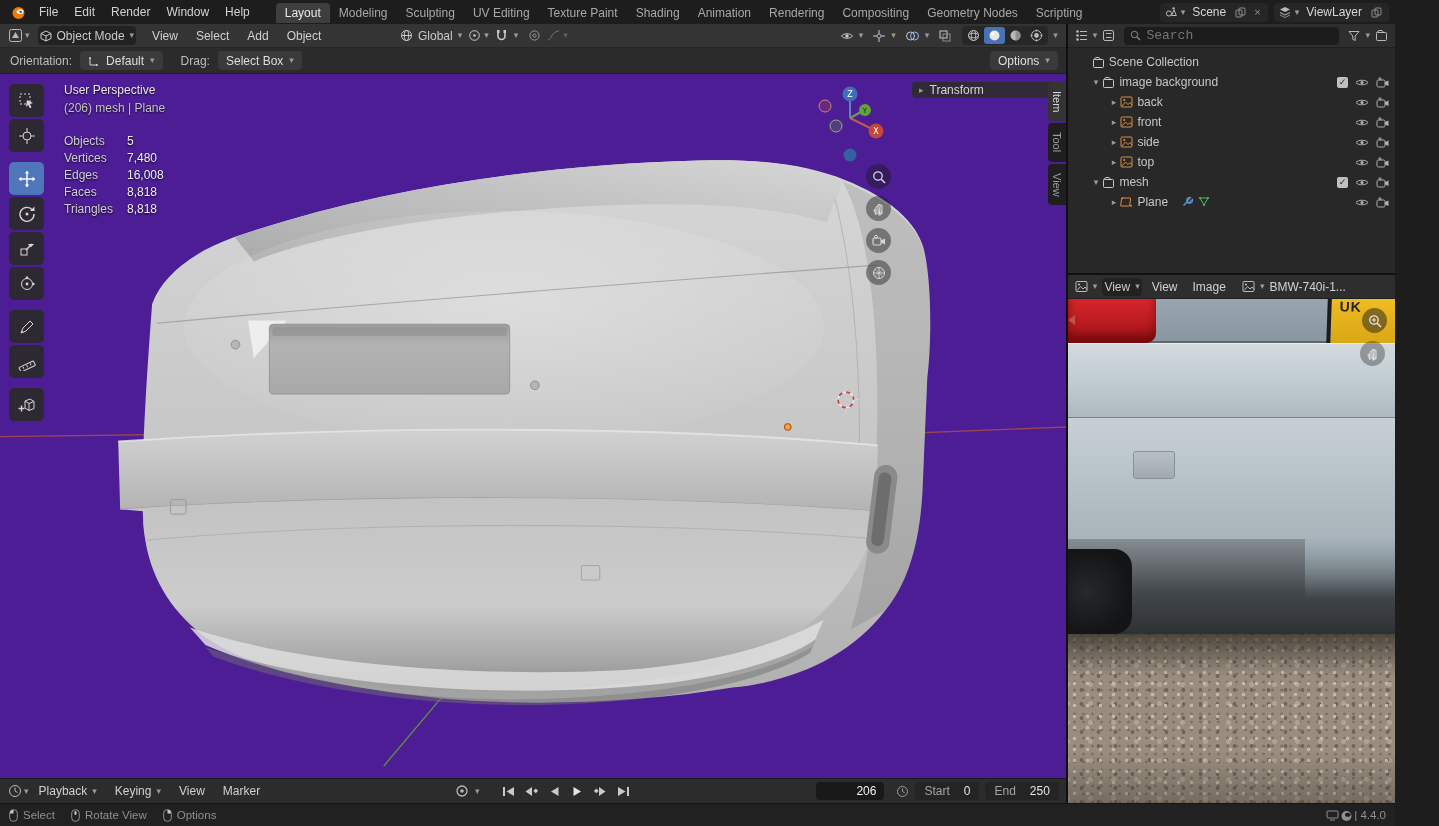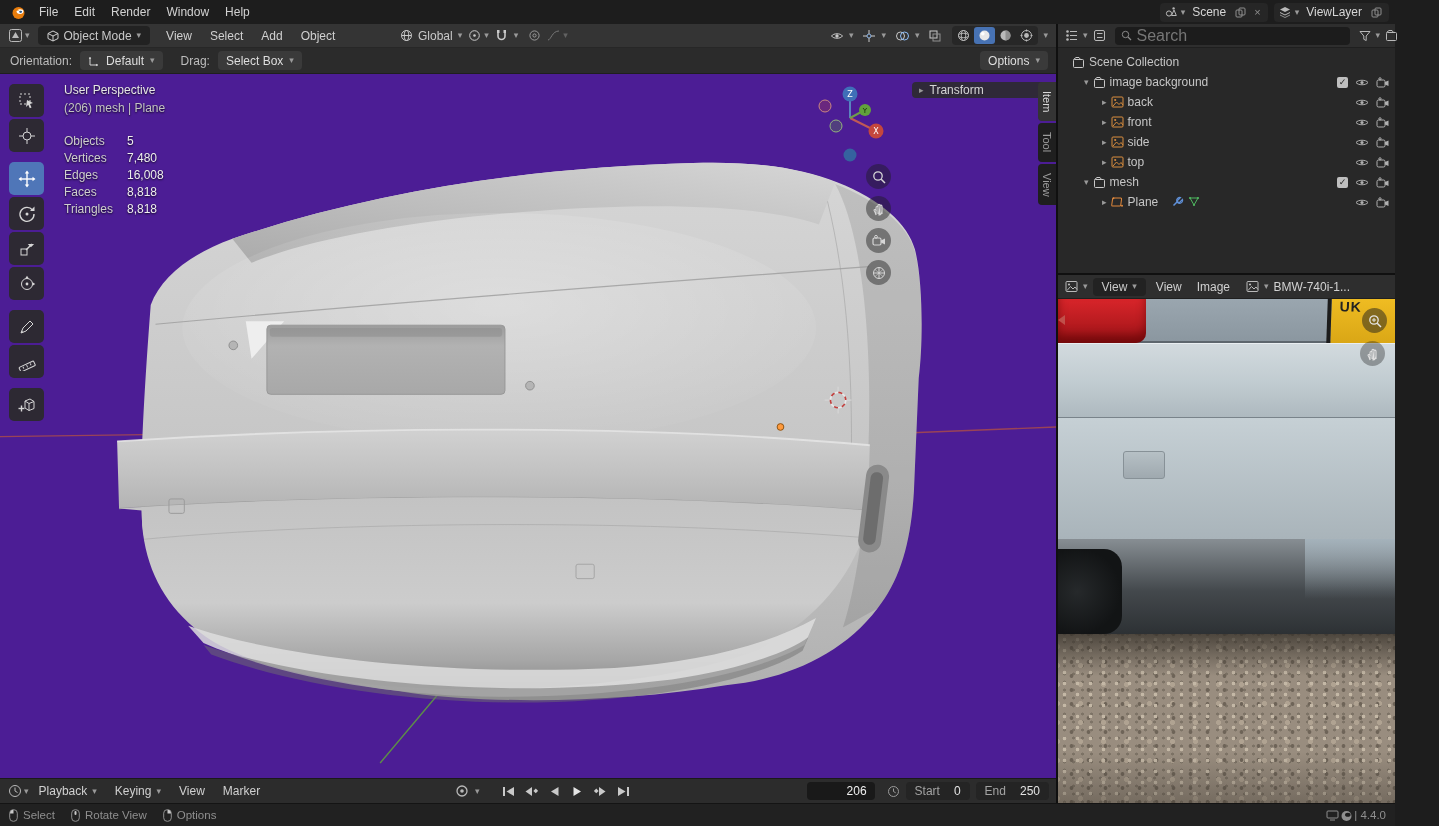--- a/index.html
+++ b/index.html
@@ -22,21 +22,21 @@
 .id-selector .name{color:#d6d6d6;padding:0 3px}
 .mini-btn{color:#8f8f8f;font-size:11px;padding:0 2px}
 
 
 .main{flex:1;display:flex;min-height:0}
 .left-col{width:1100px;display:flex;flex-direction:column;border-right:2px solid #101010}
 .right-col{width:337px;display:flex;flex-direction:column}
 
 
 .vp-header{height:24px;background:#343434;display:flex;align-items:center;padding:0 8px;gap:2px;position:relative;border-bottom:1px solid #272727}
-.pill{display:flex;align-items:center;gap:5px;background:#222222;border-radius:4px;height:19px;padding:0 9px}
+.pill{display:flex;align-items:center;gap:5px;background:#222222;border-radius:4px;height:19px;padding:0 2px}
 .hmenu{padding:0 8px;color:#d0d0d0}
 .vph-center{position:absolute;left:400px;display:flex;align-items:center;gap:6px}
 .vph-right{position:absolute;right:8px;display:flex;align-items:center;gap:5px}
 .shade-group{display:flex;align-items:center;background:#272727;border-radius:4px;padding:1px}
 .shade-btn{width:21px;height:17px;display:flex;align-items:center;justify-content:center;border-radius:3px}
 .shade-btn.active{background:#4772b3}
 .tool-settings{height:26px;background:#2b2b2b;display:flex;align-items:center;padding:0 10px;gap:8px;position:relative;border-bottom:1px solid #1f1f1f}
 .dd-field{display:flex;align-items:center;gap:6px;background:#3a3a3a;border-radius:4px;height:19px;padding:0 8px;color:#dedede}
 .ts-label{color:#bdbdbd}
 .options-btn{position:absolute;right:8px}
@@ -60,24 +60,24 @@
 .transform-hdr{position:absolute;left:912px;top:8px;width:162px;height:16px;background:rgba(43,43,43,.88);border-radius:4px;display:flex;align-items:center;padding:0 7px;gap:6px;color:#d6d6d6}
 .grip{width:15px;height:8px;margin-left:auto;background-image:radial-gradient(#8a8a8a 1px,transparent 1.3px);background-size:4px 4px}
 .side-tabs{position:absolute;right:0;top:8px;display:flex;flex-direction:column;gap:2px}
 .side-tab{writing-mode:vertical-rl;background:#1f1f1f;color:#9c9c9c;padding:9px 3px;font-size:11px;border-radius:4px 0 0 4px;text-align:center}
 .side-tab.active{background:#343434;color:#dadada}
 
 
 .outliner{height:251px;background:#282828;display:flex;flex-direction:column;border-bottom:2px solid #101010}
 .panel-hdr{height:24px;background:#2e2e2e;display:flex;align-items:center;padding:0 7px;gap:5px;border-bottom:1px solid #1f1f1f;flex:0 0 auto}
 .search-box{flex:1;display:flex;align-items:center;gap:5px;background:#1c1c1c;border-radius:4px;height:18px;padding:0 6px;margin:0 4px}
-.search-box input{flex:1;background:transparent;border:none;outline:none;color:#8b5cf6;font-family:Liberation Sans, sans-serif;font-size:16px;min-width:0}
+.search-box input{flex:1;background:transparent;border:none;outline:none;color:#8b5cf6;font-family:Liberation Mono, monospace;font-size:13px;min-width:0}
 .search-box input::placeholder{color:#767676}
 .ol-body{padding:4px 0;overflow:hidden}
-.ol-row{height:20px;display:flex;align-items:center;gap:4px;padding-left:14px;position:relative}
+.ol-row{height:20px;display:flex;align-items:center;gap:4px;padding-left:24px;position:relative}
 .ol-row .lbl{color:#c6c6c6;white-space:nowrap}
 .ol-right{position:absolute;right:6px;display:flex;align-items:center;gap:7px}
 .ind1{padding-left:26px}.ind2{padding-left:44px}
 .chk{width:11px;height:11px;background:#bfbfbf;border-radius:2px;color:#222;font-size:9px;line-height:11px;text-align:center;font-weight:bold}
 
 
 .image-editor{flex:1;display:flex;flex-direction:column;background:#232323;min-height:0}
 .ie-body{position:relative;flex:1;overflow:hidden}
 .photo{position:absolute;inset:0}
 .ph-carband{position:absolute;left:0;right:0;top:0;height:44px;background:linear-gradient(180deg,#9aa6af,#8b97a0);border-bottom:2px solid #5d666d}
@@ -133,20 +133,33 @@
             <path d="M1.5,6 L6,3.4 L8,5.5 Z" fill="#e87d0d"></path>
           </svg>
       </span>
     </div>
     <div class="menu-item">File</div>
     <div class="menu-item">Edit</div>
     <div class="menu-item">Render</div>
     <div class="menu-item">Window</div>
     <div class="menu-item">Help</div>
 
+    <div class="workspaces">
+      <div class="ws-tab active">Layout</div>
+      <div class="ws-tab">Modeling</div>
+      <div class="ws-tab">Sculpting</div>
+      <div class="ws-tab">UV Editing</div>
+      <div class="ws-tab">Texture Paint</div>
+      <div class="ws-tab">Shading</div>
+      <div class="ws-tab">Animation</div>
+      <div class="ws-tab">Rendering</div>
+      <div class="ws-tab">Compositing</div>
+      <div class="ws-tab">Geometry Nodes</div>
+      <div class="ws-tab">Scripting</div>
+    </div>
 
     <div class="topbar-right">
       <div class="id-selector">
         <span class="ic">
           <svg width="12" height="12" viewBox="0 0 12 12">
               <circle cx="4" cy="7.5" r="2.6" fill="none" stroke="#b9b9b9"></circle>
               <path d="M6.5,9.5 L9,4 L11.3,9.5 Z" fill="none" stroke="#b9b9b9"></path>
               <circle cx="8.6" cy="2.4" r="1.2" fill="#b9b9b9"></circle>
             </svg>
         </span>

